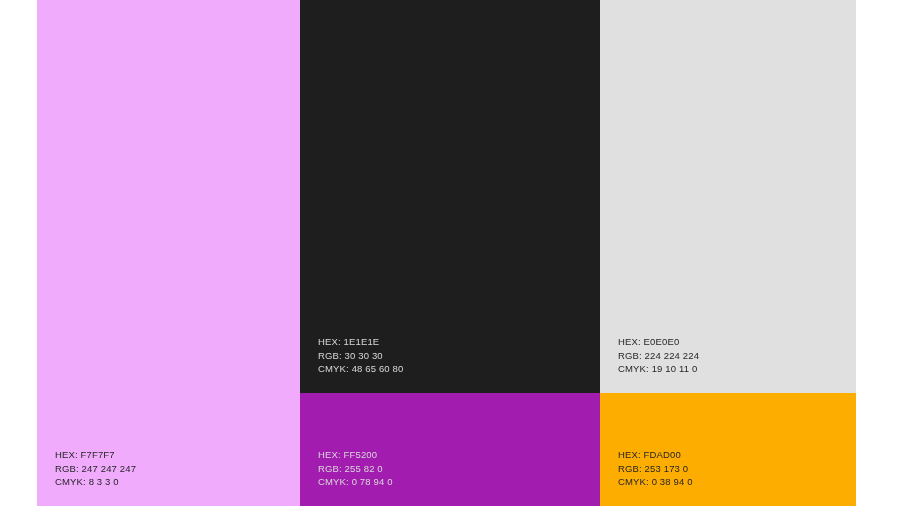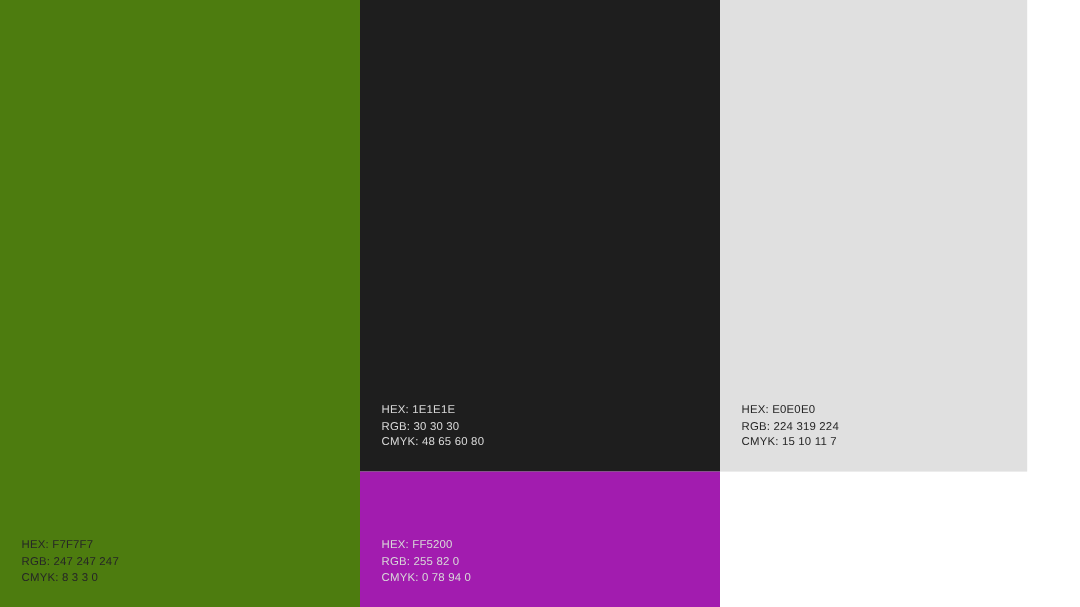--- a/index.html
+++ b/index.html
@@ -50,46 +50,53 @@
   }
 
   .caption.on-dark  { color: #d8d8d8; }
   .caption.on-light { color: #262626; }
 </style>
 </head>
 <body>
 
 <div id="board">
 
-  <div class="swatch col-left row-full" style="background-color: #4d7c0f;">
+  <div class="swatch col-left row-full" style="background-color: #f0abfc; margin-left: 37px;">
     <div class="caption on-light">
       <span class="line">HEX: F7F7F7</span>
       <span class="line">RGB: 247 247 247</span>
       <span class="line">CMYK: 8 3 3 0</span>
     </div>
   </div>
 
   <div class="swatch col-mid row-top" style="background-color: rgb(30, 30, 30);">
     <div class="caption on-dark">
       <span class="line">HEX: 1E1E1E</span>
       <span class="line">RGB: 30 30 30</span>
       <span class="line">CMYK: 48 65 60 80</span>
     </div>
   </div>
 
   <div class="swatch col-right row-top" style="background-color: rgb(224, 224, 224);">
     <div class="caption on-light">
       <span class="line">HEX: E0E0E0</span>
-      <span class="line">RGB: 224 319 224</span>
-      <span class="line">CMYK: 15 10 11 7</span>
+      <span class="line">RGB: 224 224 224</span>
+      <span class="line">CMYK: 19 10 11 0</span>
     </div>
   </div>
 
   <div class="swatch col-mid row-bottom" style="background-color: #a21caf;">
     <div class="caption on-dark">
       <span class="line">HEX: FF5200</span>
       <span class="line">RGB: 255 82 0</span>
       <span class="line">CMYK: 0 78 94 0</span>
     </div>
   </div>
 
+  <div class="swatch col-right row-bottom" style="background-color: rgb(253, 173, 0);">
+    <div class="caption on-light">
+      <span class="line">HEX: FDAD00</span>
+      <span class="line">RGB: 253 173 0</span>
+      <span class="line">CMYK: 0 38 94 0</span>
+    </div>
+  </div>
 
 </div>
 
 </body></html>

